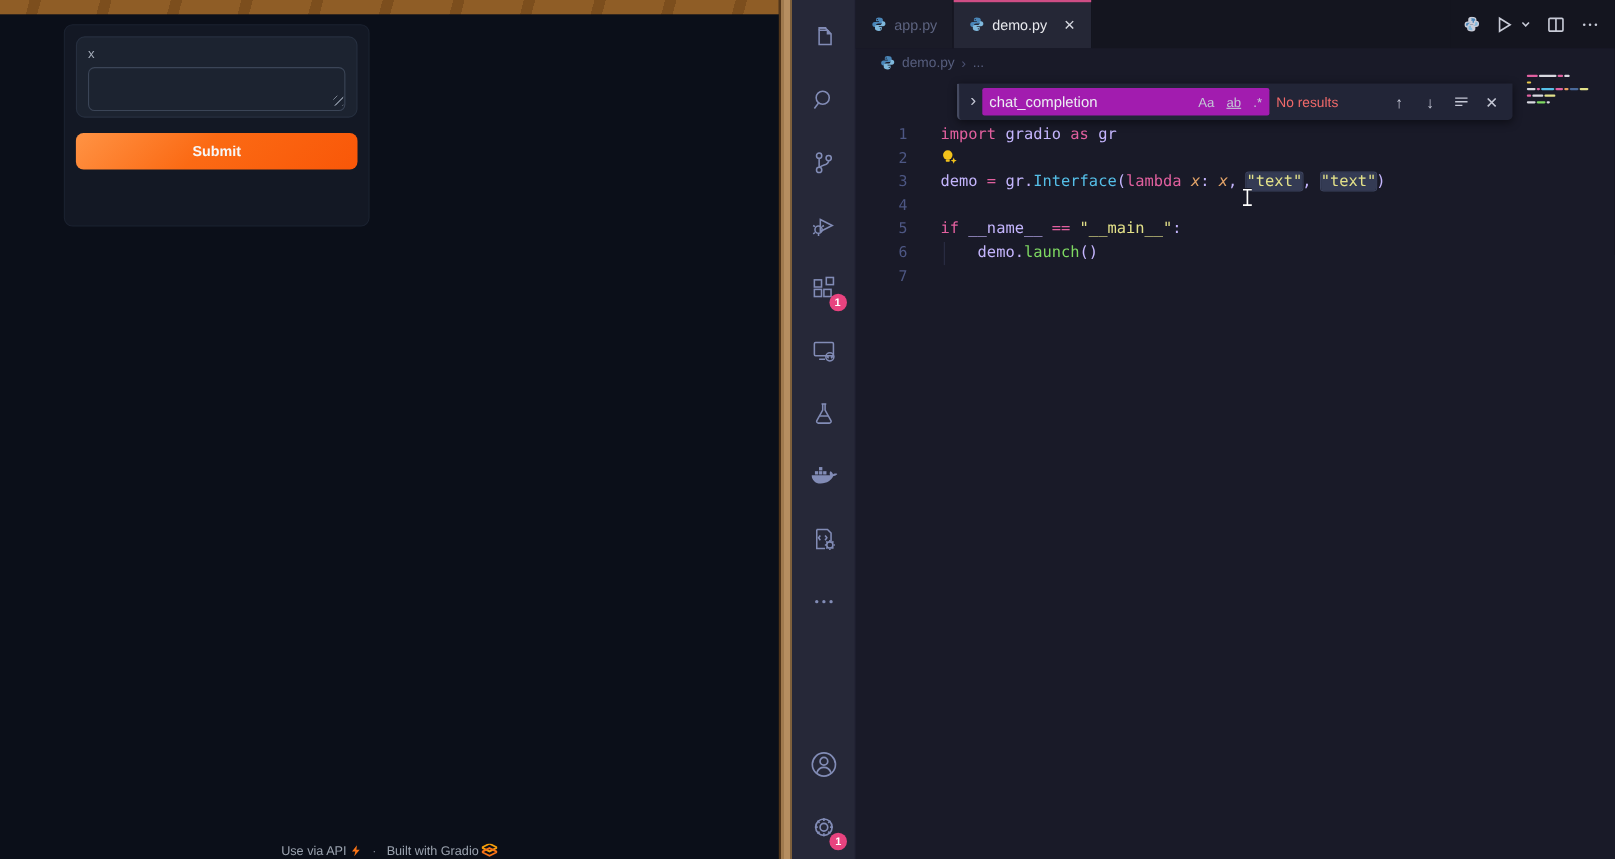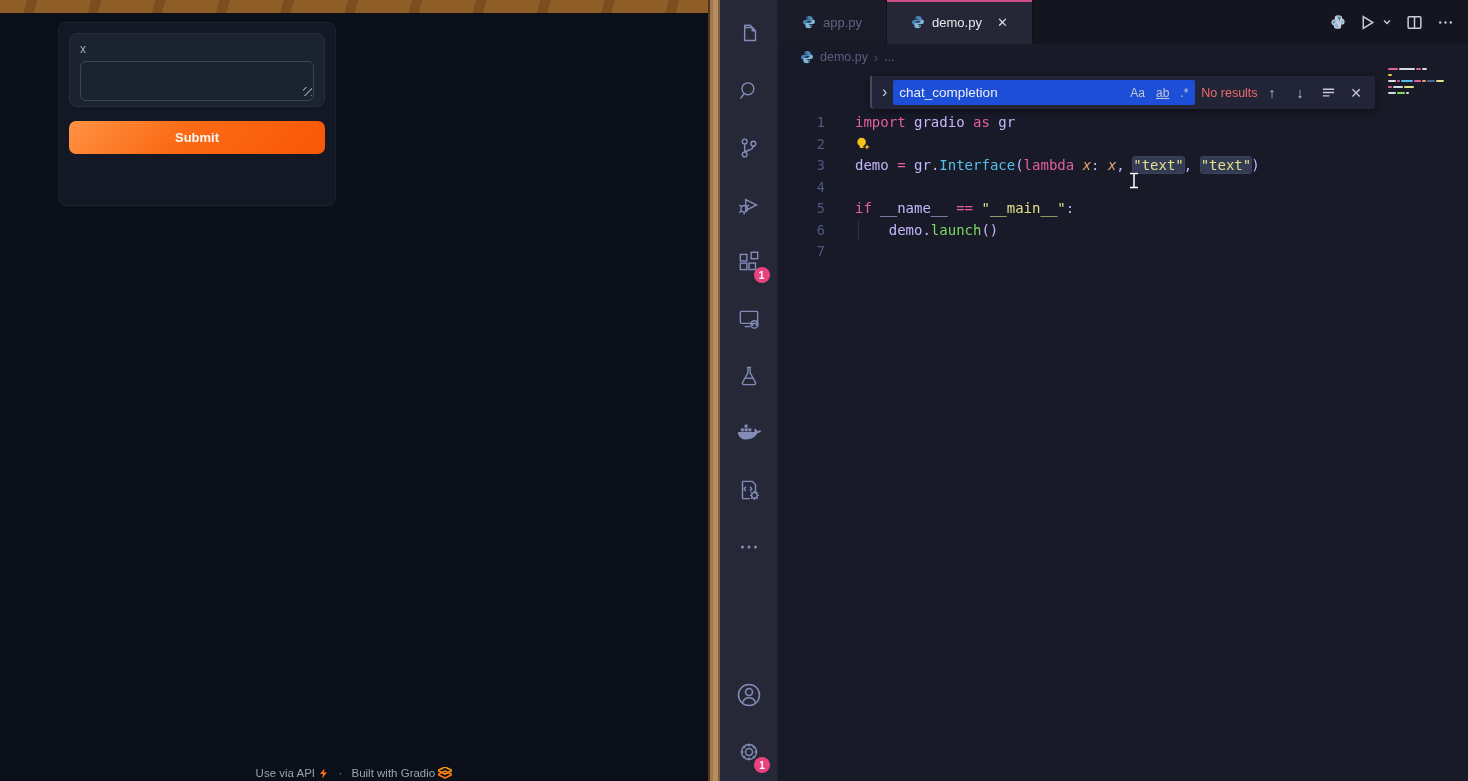--- a/index.html
+++ b/index.html
@@ -40,40 +40,40 @@
     position:relative; cursor:pointer; }
   .ab-icon svg { stroke:#828cb6; fill:none; stroke-width:1.3; }
   .ab-icon.filled svg { fill:#828cb6; stroke:none; }
   .ab-badge { position:absolute; right:2px; bottom:2px; min-width:16px; height:16px; border-radius:8px;
     background:var(--badge-pink); color:#fff; font-size:10px; font-weight:bold; display:flex; align-items:center;
     justify-content:center; padding:0 3px; }
   .ab-bottom { position:absolute; bottom:6px; left:0; width:58px; display:flex; flex-direction:column; align-items:center; }
 
   .editor-region { flex:1; display:flex; flex-direction:column; position:relative; }
   .tab-bar { height:44px; background:#14151f; display:flex; align-items:stretch; position:relative; flex-shrink:0; }
-  .tab { display:flex; align-items:center; gap:7px; padding:0 24px; font-size:13px; color:#5d6480;
+  .tab { display:flex; align-items:center; gap:7px; padding:0 14px; font-size:13px; color:#5d6480;
     background:#1a1b27; border-right:1px solid #10111a; cursor:pointer; position:relative; white-space:nowrap; }
   .tab.active { background:#252736; color:#e8e9ee; }
   .tab.active::before { content:""; position:absolute; left:0; top:0; right:0; height:2px; background:var(--accent-pink); }
   .tab .close { margin-left:8px; font-size:13px; color:#d6d8e0; }
   .tab .path { font-size:11.5px; color:#474d66; margin-left:2px; }
   .tab-actions { position:absolute; right:0; top:0; height:44px; display:flex; align-items:center; gap:14px;
     padding:0 14px 0 12px; background:#14151f; }
   .tab-actions svg { stroke:#c9ccd8; fill:none; stroke-width:1.4; }
   .editor-body { flex:1; position:relative; background:#191a28; overflow:hidden; }
   .breadcrumb { height:26px; display:flex; align-items:center; gap:6px; padding-left:22px;
     color:#575e7e; font-size:12.5px; }
   .breadcrumb .sep { font-size:13px; color:#4a5070; }
 
   
   .find-widget { position:absolute; left:92px; top:32px; width:505px; height:33px; background:#222537;
     border-left:2px solid #454a60; border-radius:0 0 4px 4px; box-shadow:0 2px 8px rgba(0,0,0,.45);
     display:flex; align-items:center; padding:0 8px; z-index:5; }
   .find-chevron { color:#c5c8d6; font-size:16px; margin:0 6px 2px 2px; cursor:pointer; }
-  .find-input-wrap { width:302px; height:25px; background:#1d4ed8; border-radius:2px; display:flex; align-items:center; }
+  .find-input-wrap { width:261px; height:25px; background:#a21caf; border-radius:2px; display:flex; align-items:center; }
   .find-input { flex:1; background:transparent; border:none; outline:none; color:#eceef3; font-size:13.5px;
     padding:0 6px; font-family:"Liberation Sans",sans-serif; min-width:0; }
   .find-toggle { color:#c3c7d6; font-size:12px; padding:2px 4px; margin-right:3px; border-radius:3px; cursor:pointer; }
   .find-toggle.uw { text-decoration:underline; }
   .find-status { color:var(--no-results); font-size:12.5px; margin-left:6px; white-space:nowrap; }
   .find-actions { margin-left:auto; display:flex; align-items:center; gap:6px; }
   .find-actions .fa-btn { color:#c5c8d6; font-size:14px; width:22px; height:22px; display:flex; align-items:center;
     justify-content:center; border-radius:3px; cursor:pointer; }
   .find-actions svg { stroke:#c5c8d6; fill:none; stroke-width:1.4; }
 

